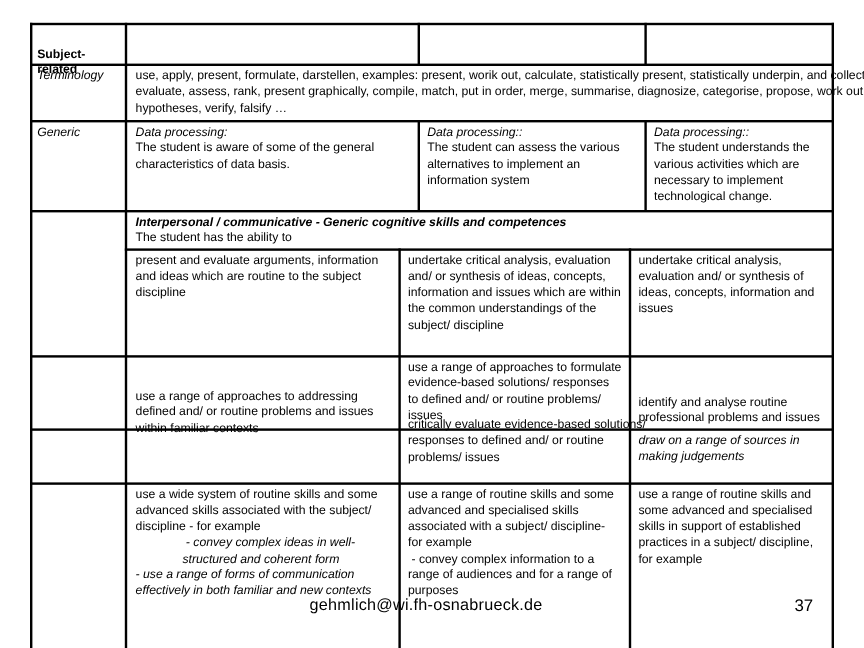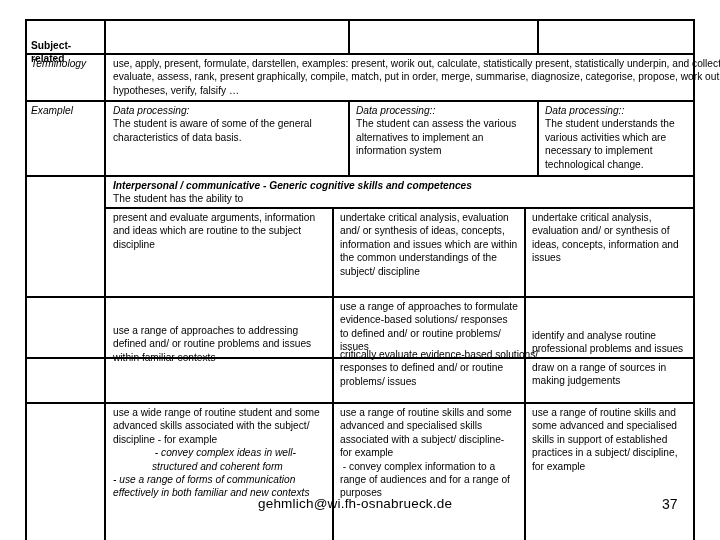--- a/index.html
+++ b/index.html
@@ -48,21 +48,21 @@
 </div>
 
 <div class="cell i" style="left:26px; top:54px; width:78px; height:46px; padding:3px 4px 0 5px; word-break:break-all;">
   <span>Terminology</span>
 </div>
 <div class="cell" style="left:105px; top:54px; width:676px; height:46px; padding:3px 8px 0 8px;">
   <span>use, apply, present, formulate, darstellen, examples: present, worik out, calculate, statistically present, statistically underpin, and collect data, evaluate, assess, rank, present graphically, compile, match, put in order, merge, summarise, diagnosize, categorise, propose, work out hypotheses, verify, falsify …</span>
 </div>
 
 <div class="cell i" style="left:26px; top:101px; width:78px; height:74px; padding:3px 4px 0 5px;">
-  <span>Examplel</span>
+  <span>Generic</span>
 </div>
 <div class="cell" style="left:105px; top:101px; width:243px; height:74px; padding:3px 8px 0 8px;">
   <span class="i blk">Data processing:</span>
   <span class="blk">The student is aware of some of the general characteristics of data basis.</span>
 </div>
 <div class="cell" style="left:349px; top:101px; width:188px; height:74px; padding:3px 6px 0 7px;">
   <span class="i blk">Data processing::</span>
   <span class="blk">The student can assess the various alternatives to implement an information system</span>
 </div>
 <div class="cell" style="left:538px; top:101px; width:155px; height:74px; padding:3px 4px 0 7px;">
@@ -94,26 +94,26 @@
 <div class="cell" style="left:525px; top:297px; width:168px; height:60px; padding:3px 6px 0 7px;margin-top:29px;">
   <span>identify and analyse routine professional problems and issues</span>
 </div>
 
 <div class="cell" style="left:105px; top:358px; width:227px; height:44px; padding:3px 8px 0 8px;">
   <span></span>
 </div>
 <div class="cell" style="left:333px; top:345px; width:220px; height:44px; padding:3px 6px 0 7px;">
   <span>critically evaluate evidence-based solutions/ responses to defined and/ or routine problems/ issues</span>
 </div>
-<div class="cell" style="left:525px; top:358px; width:168px; height:44px; padding:3px 18px 0 7px;">
+<div class="cell" style="left:525px; top:358px; width:168px; height:44px; padding:3px 18px 0 7px;font-style:italic;">
   <span>draw on a range of sources in making judgements</span>
 </div>
 
 <div class="cell" style="left:105px; top:403px; width:227px; height:137px; padding:3px 6px 0 8px;">
-  <span class="blk">use a wide range of routine student and some advanced skills associated with the subject/ discipline - for example</span>
+  <span class="blk">use a wide system of routine skills and some advanced skills associated with the subject/ discipline - for example</span>
   <span class="blk i" style="white-space:pre-wrap;margin-left:39px;"> - convey complex ideas in well-structured and coherent form</span>
   <span class="blk i">- use a range of forms of communication effectively in both familiar and new contexts</span>
 </div>
 <div class="cell" style="left:333px; top:403px; width:191px; height:137px; padding:3px 6px 0 7px;">
   <span class="blk">use a range of routine skills and some advanced and specialised skills associated with a subject/ discipline- for example</span>
   <span class="blk" style="white-space:pre-wrap;"> - convey complex information to a range of audiences and for a range of purposes</span>
 </div>
 <div class="cell" style="left:525px; top:403px; width:168px; height:137px; padding:3px 4px 0 7px;">
   <span class="blk">use a range of routine skills and some advanced and specialised skills in support of established practices in a subject/ discipline, for example</span>
 </div>

